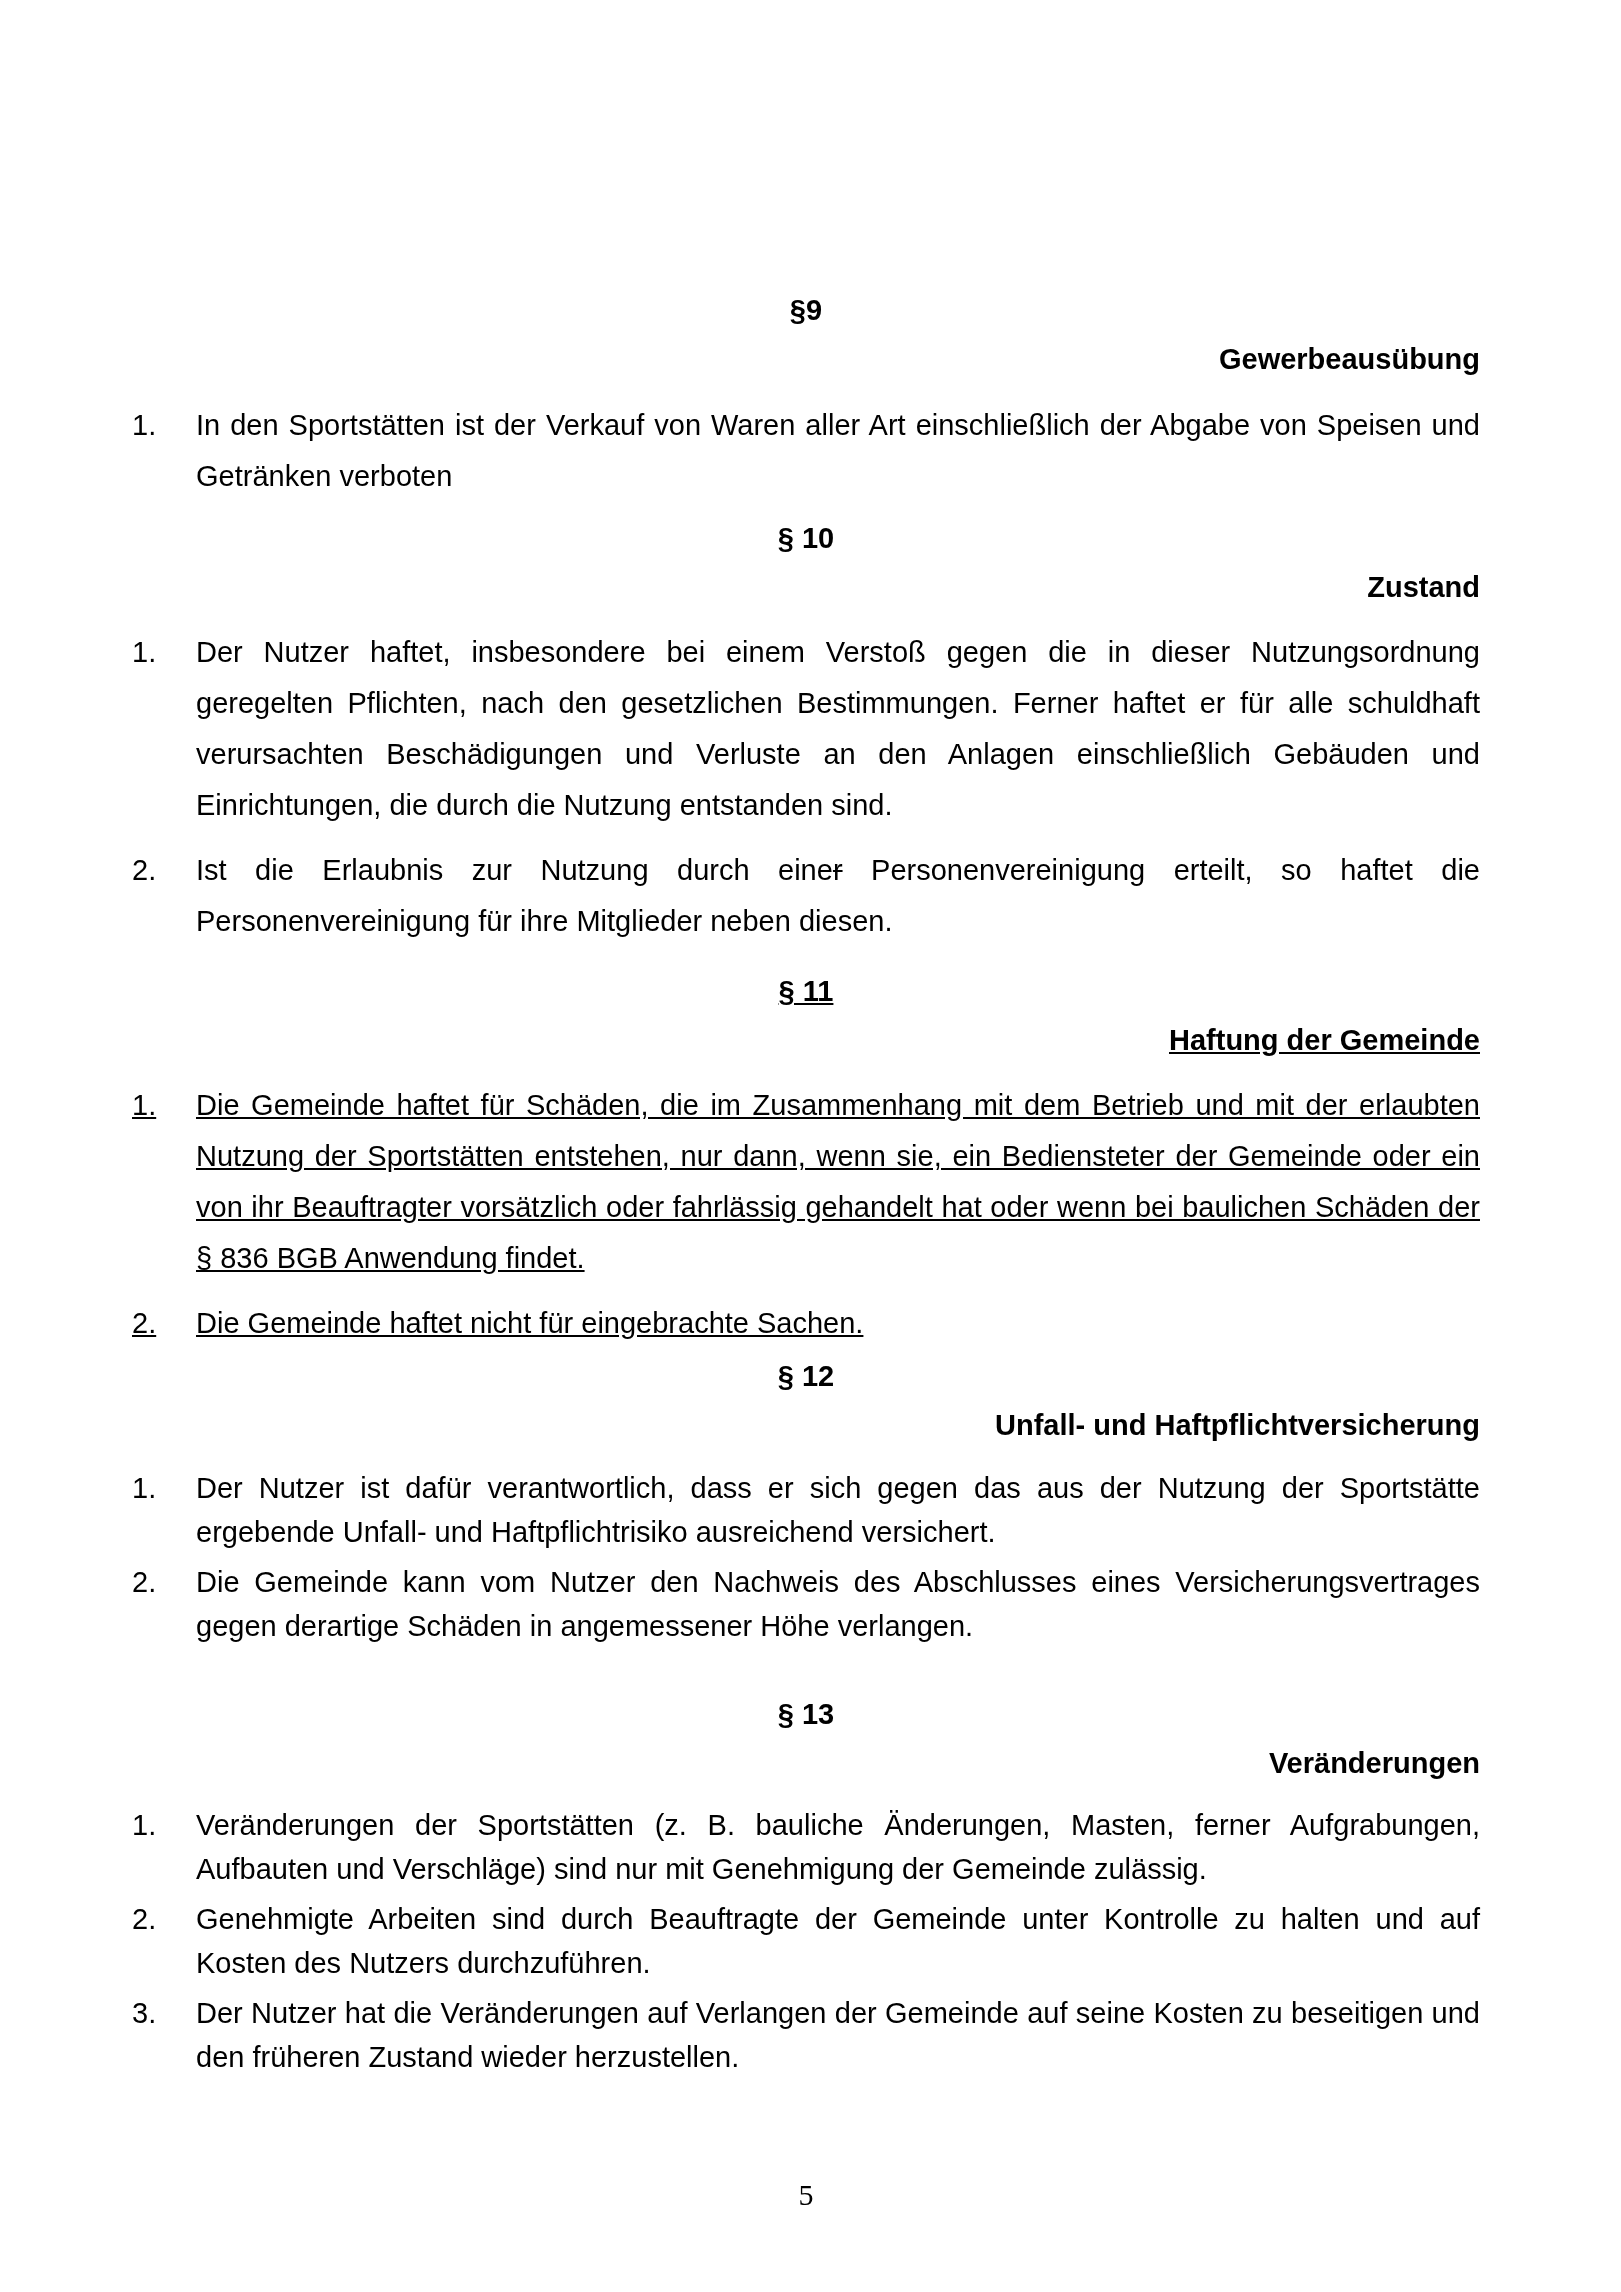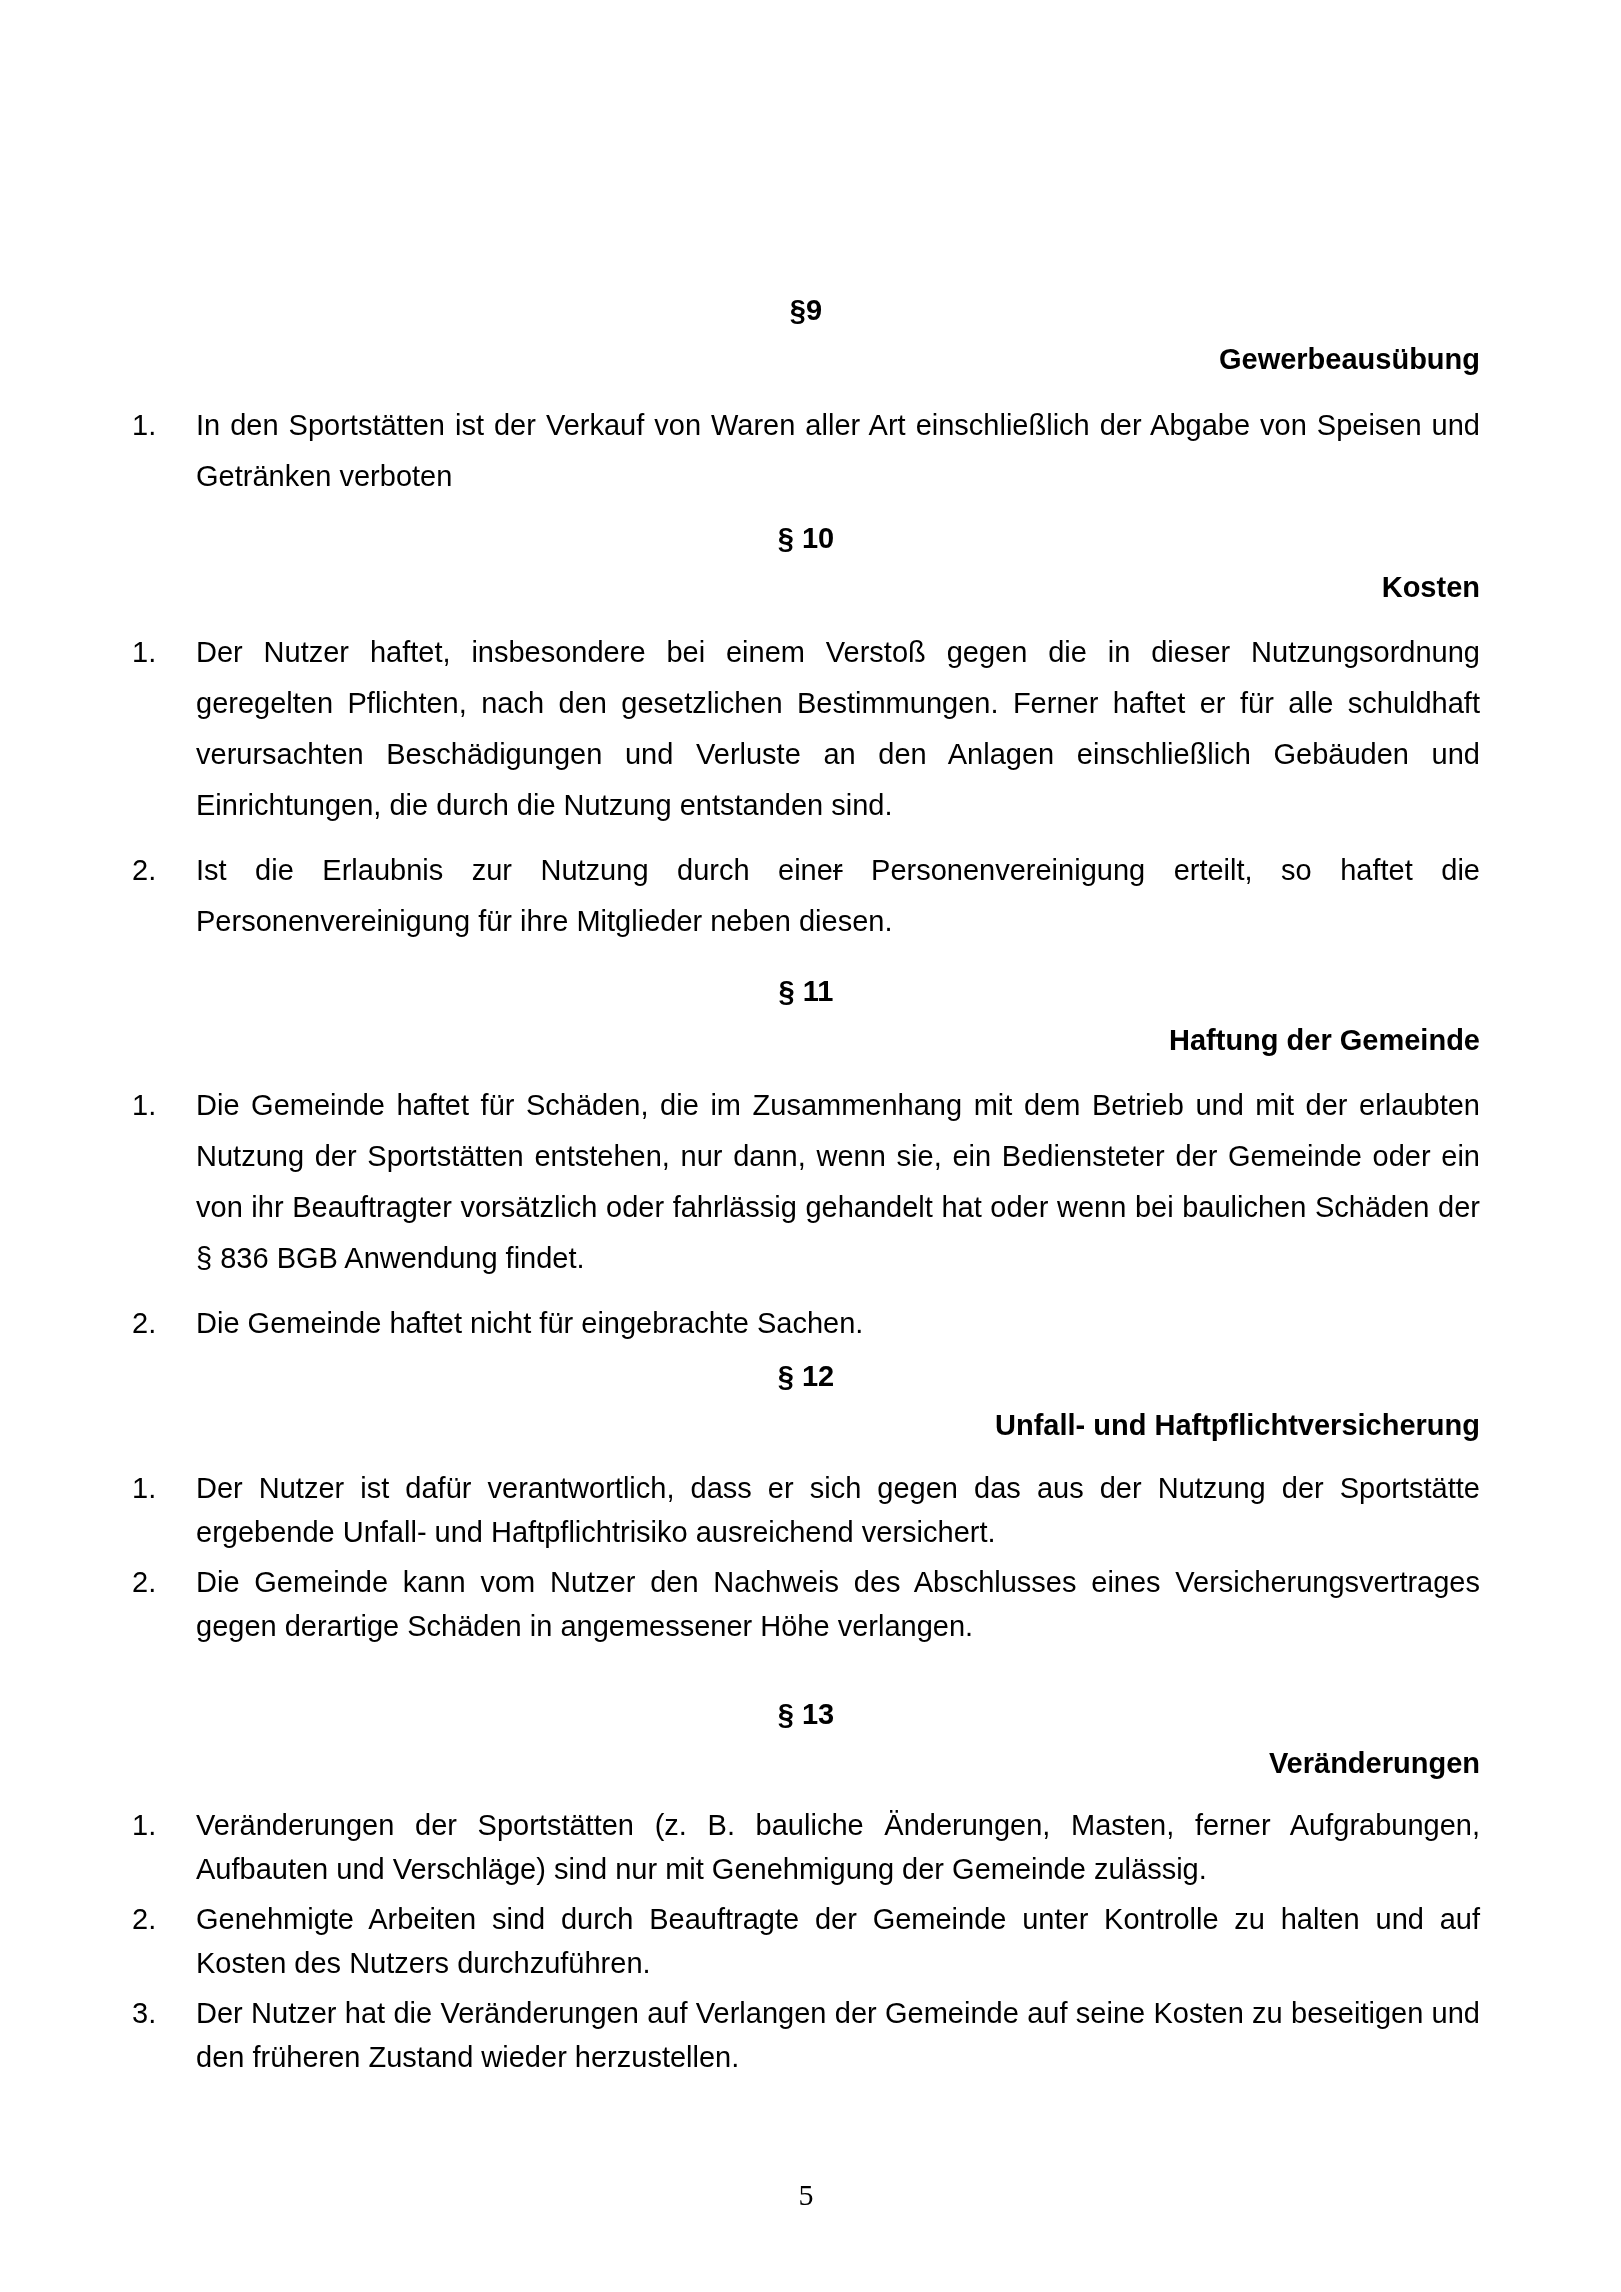--- a/index.html
+++ b/index.html
@@ -24,21 +24,21 @@
     font-weight: bold;
     font-size: 29px;
     line-height: 49px;
     margin: 0;
   }
   .sec-title {
     margin-bottom: 15.7px;
     text-align: right;
   }
   .sec-10 { margin-top: 12px; }
-  .sec-11 { margin-top: 19.6px; }
+  .sec-11 { margin-top: 19.6px; text-decoration: underline; }
   .sec-12 { margin-top: 3px; }
   .sec-13 { margin-top: 42px; }
   .item {
     display: flex;
     align-items: flex-start;
   }
   .item .num {
     flex: 0 0 64px;
     width: 64px;
   }
@@ -73,21 +73,21 @@
     <div class="items spacious">
       <div class="item">
         <span class="num">1.</span>
         <div class="text">In den Sportstätten ist der Verkauf von Waren aller Art einschließlich der Abgabe von Speisen und Getränken verboten</div>
       </div>
     </div>
   </section>
 
   <section class="sec sec-10">
     <h2 class="sec-num">§ 10</h2>
-    <h3 class="sec-title">Kosten</h3>
+    <h3 class="sec-title">Zustand</h3>
     <div class="items spacious">
       <div class="item">
         <span class="num">1.</span>
         <div class="text">Der Nutzer haftet, insbesondere bei einem Verstoß gegen die in dieser Nutzungsordnung geregelten Pflichten, nach den gesetzlichen Bestimmungen. Ferner haftet er für alle schuldhaft verursachten Beschädigungen und Verluste an den Anlagen einschließlich Gebäuden und Einrichtungen, die durch die Nutzung entstanden sind.</div>
       </div>
       <div class="item">
         <span class="num">2.</span>
         <div class="text"><span>Ist die Erlaubnis zur Nutzung durch eine</span><span class="strike">r</span><span> Personenvereinigung erteilt, so haftet die Personenvereinigung für ihre Mitglieder neben diesen.</span></div>
       </div>
     </div>

